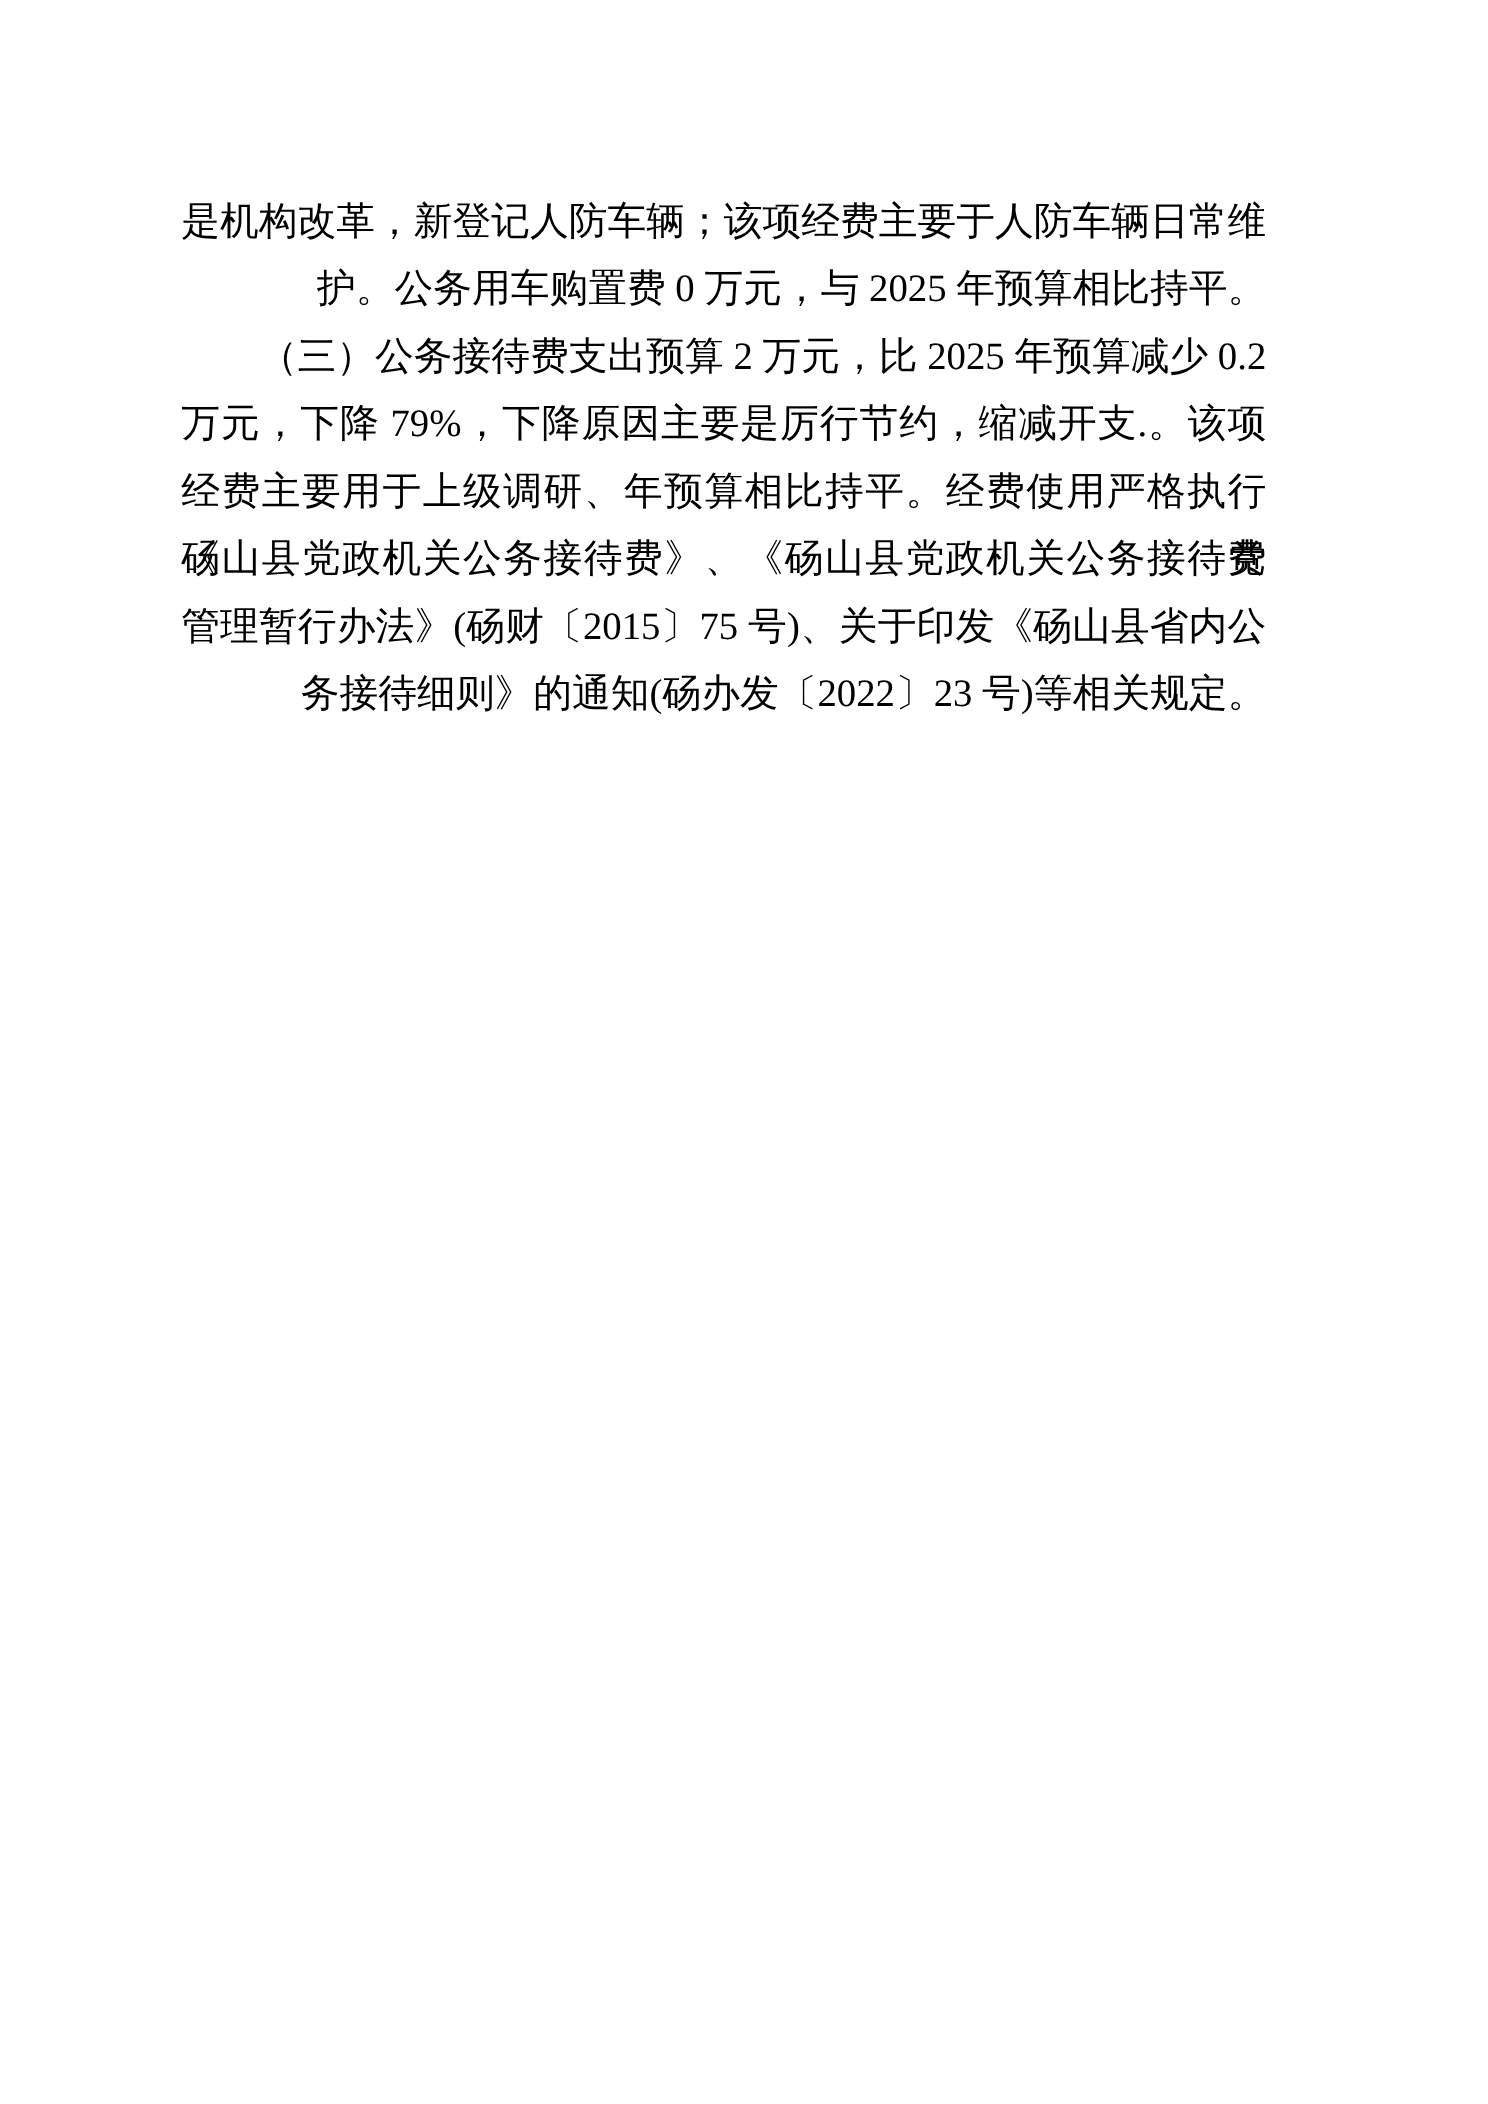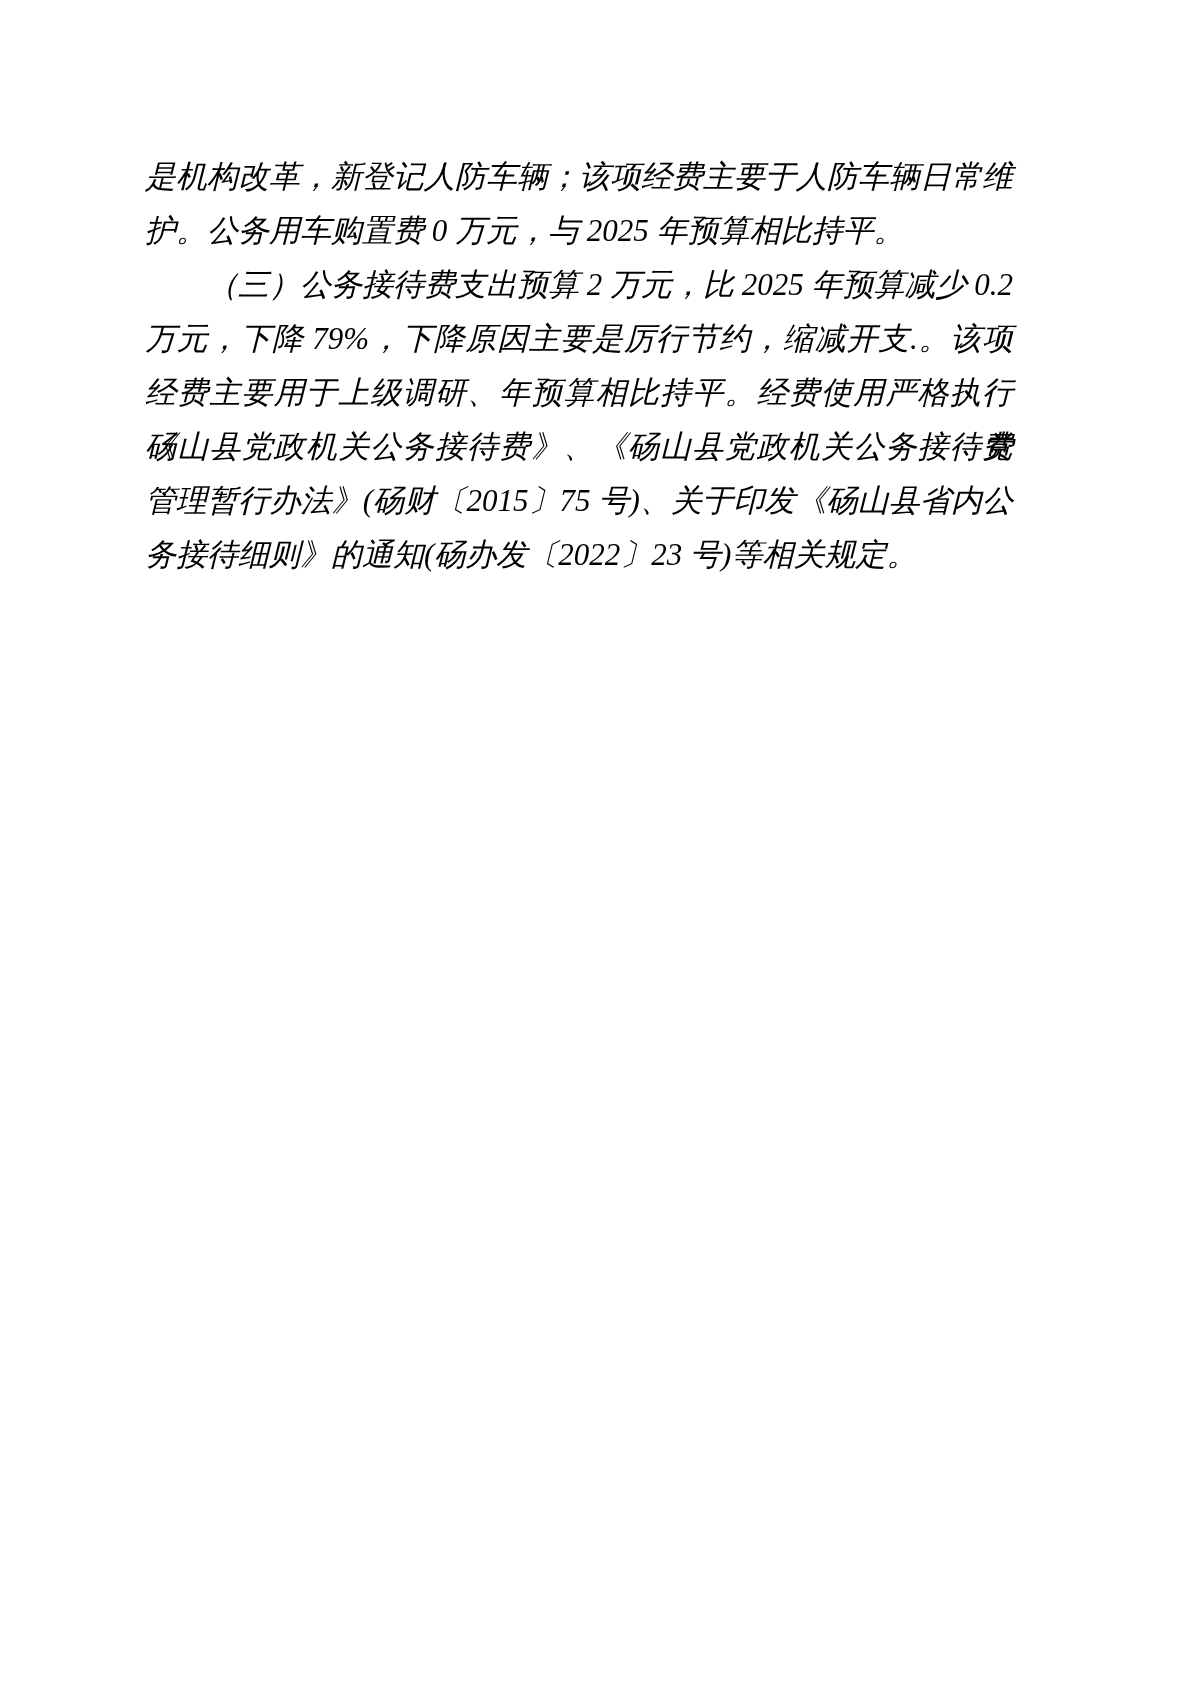--- a/index.html
+++ b/index.html
@@ -8,33 +8,32 @@
     background: #ffffff;
   }
   .page {
     position: relative;
     width: 1190px;
     height: 1402px;
     background: #ffffff;
     overflow: hidden;
     font-family: "Liberation Serif", "DejaVu Serif", serif;
     color: #000000;
-    font-style: italic;
   }
   .content {
     position: absolute;
     left: 145px;
     top: 150px;
     width: 868px;
     font-size: 31px;
     line-height: 54px;
   }
   .line {
     height: 54px;
-    text-align: left;
+    text-align: right;
     white-space: normal;
   }
   .line.fill {
     text-align: justify;
     text-align-last: justify;
   }
   .line.indent {
     text-indent: 2em;
   }
   .pagenum {

